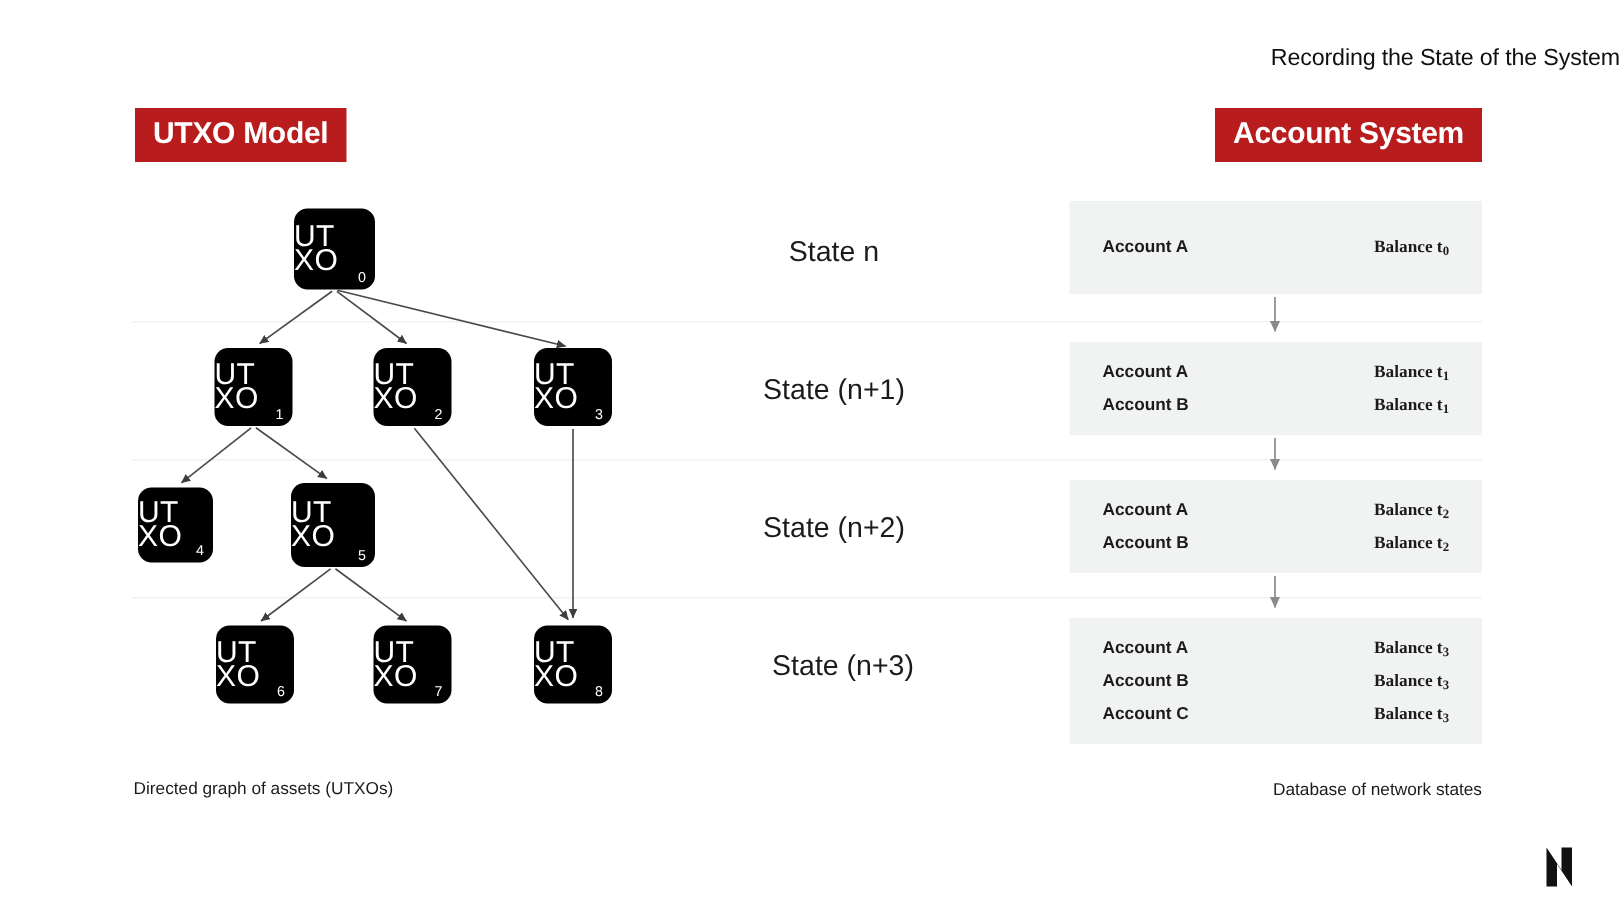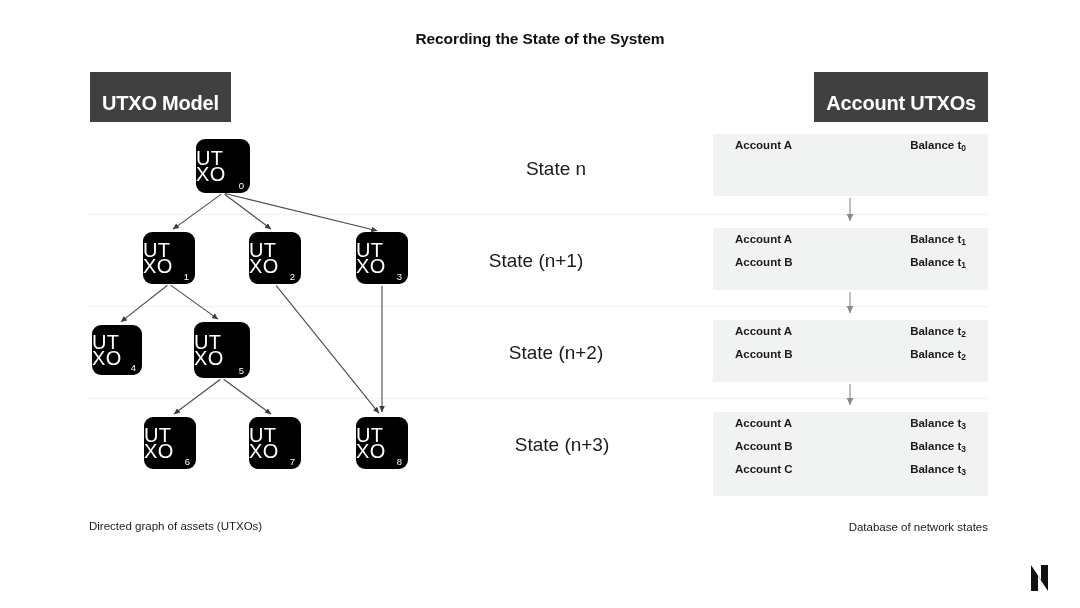--- a/index.html
+++ b/index.html
@@ -18,36 +18,36 @@
     background: #ffffff;
     overflow: hidden;
   }
 
   
   .title {
     position: absolute;
     left: 0;
     top: 30px;
     width: 1080px;
-    text-align: center;
+    text-align: right;
     font-size: 15.5px;
-    font-weight: bold;
+    font-weight: normal;
     color: #111111;
     letter-spacing: -0.1px;
   }
 
   
   .badge {
     position: absolute;
-    background: #404040;
+    background: #b91c1c;
     color: #ffffff;
     font-size: 20px;
     font-weight: bold;
     letter-spacing: -0.2px;
-    padding: 20px 12px 8px 12px;
+    padding: 6px 12px 8px 12px;
     line-height: 1.1;
     white-space: nowrap;
   }
   .badge-utxo { left: 90px; top: 72px; }
   .badge-account { right: 92px; top: 72px; }
 
   
   .divider {
     position: absolute;
     left: 88px;
@@ -98,34 +98,34 @@
   
   .acct-panel {
     position: absolute;
     left: 713px;
     width: 275px;
     background: #f1f2f2;
     box-sizing: border-box;
     padding: 0 22px;
     display: flex;
     flex-direction: column;
-    justify-content: flex-start;
+    justify-content: center;
   }
   .acct-row {
     display: flex;
     justify-content: space-between;
     align-items: baseline;
     font-size: 11.5px;
     font-weight: bold;
     color: #1b1b1b;
     line-height: 22px;
     white-space: nowrap;
   }
   .acct-name { text-align: left; }
-  .acct-balance { text-align: right; }
+  .acct-balance { text-align: right; font-family: Liberation Serif, serif; }
   sub {
     font-size: 8.5px;
     font-weight: bold;
     vertical-align: baseline;
     position: relative;
     bottom: -2px;
   }
 
   
   .caption-left {
@@ -166,21 +166,21 @@
   }
 </style>
 </head>
 <body>
 
 <div id="canvas">
 
   <div class="title">Recording the State of the System</div>
 
   <div class="badge badge-utxo">UTXO Model</div>
-  <div class="badge badge-account">Account UTXOs</div>
+  <div class="badge badge-account">Account System</div>
 
   <div id="dividers-layer">
       <div class="divider" style="top: 214px;"></div>
       <div class="divider" style="top: 306px;"></div>
       <div class="divider" style="top: 398px;"></div>
     </div>
 
   <svg class="edges" viewBox="0 0 1080 608">
     <defs>
       <marker id="arrowhead" markerWidth="7" markerHeight="7" refX="5.4" refY="2.6" orient="auto" markerUnits="strokeWidth">
@@ -261,21 +261,21 @@
         <div class="lines">
           <div>UT</div>
           <div>XO</div>
         </div>
         <div class="sub">8</div>
       </div>
     </div>
 
   <div id="states-layer">
       <div class="state-label" style="left: 456px; top: 158px;">State n</div>
-      <div class="state-label" style="left: 436px; top: 250px;">State (n+1)</div>
+      <div class="state-label" style="left: 456px; top: 250px;">State (n+1)</div>
       <div class="state-label" style="left: 456px; top: 342px;">State (n+2)</div>
       <div class="state-label" style="left: 462px; top: 434px;">State (n+3)</div>
     </div>
 
   <svg class="acct-arrows" viewBox="0 0 1080 608">
     <defs>
       <marker id="arrowhead2" markerWidth="7" markerHeight="7" refX="5.4" refY="2.6" orient="auto" markerUnits="strokeWidth">
         <path d="M0,0 L5.6,2.6 L0,5.2 z" fill="#8a8a8a"></path>
       </marker>
     </defs>

